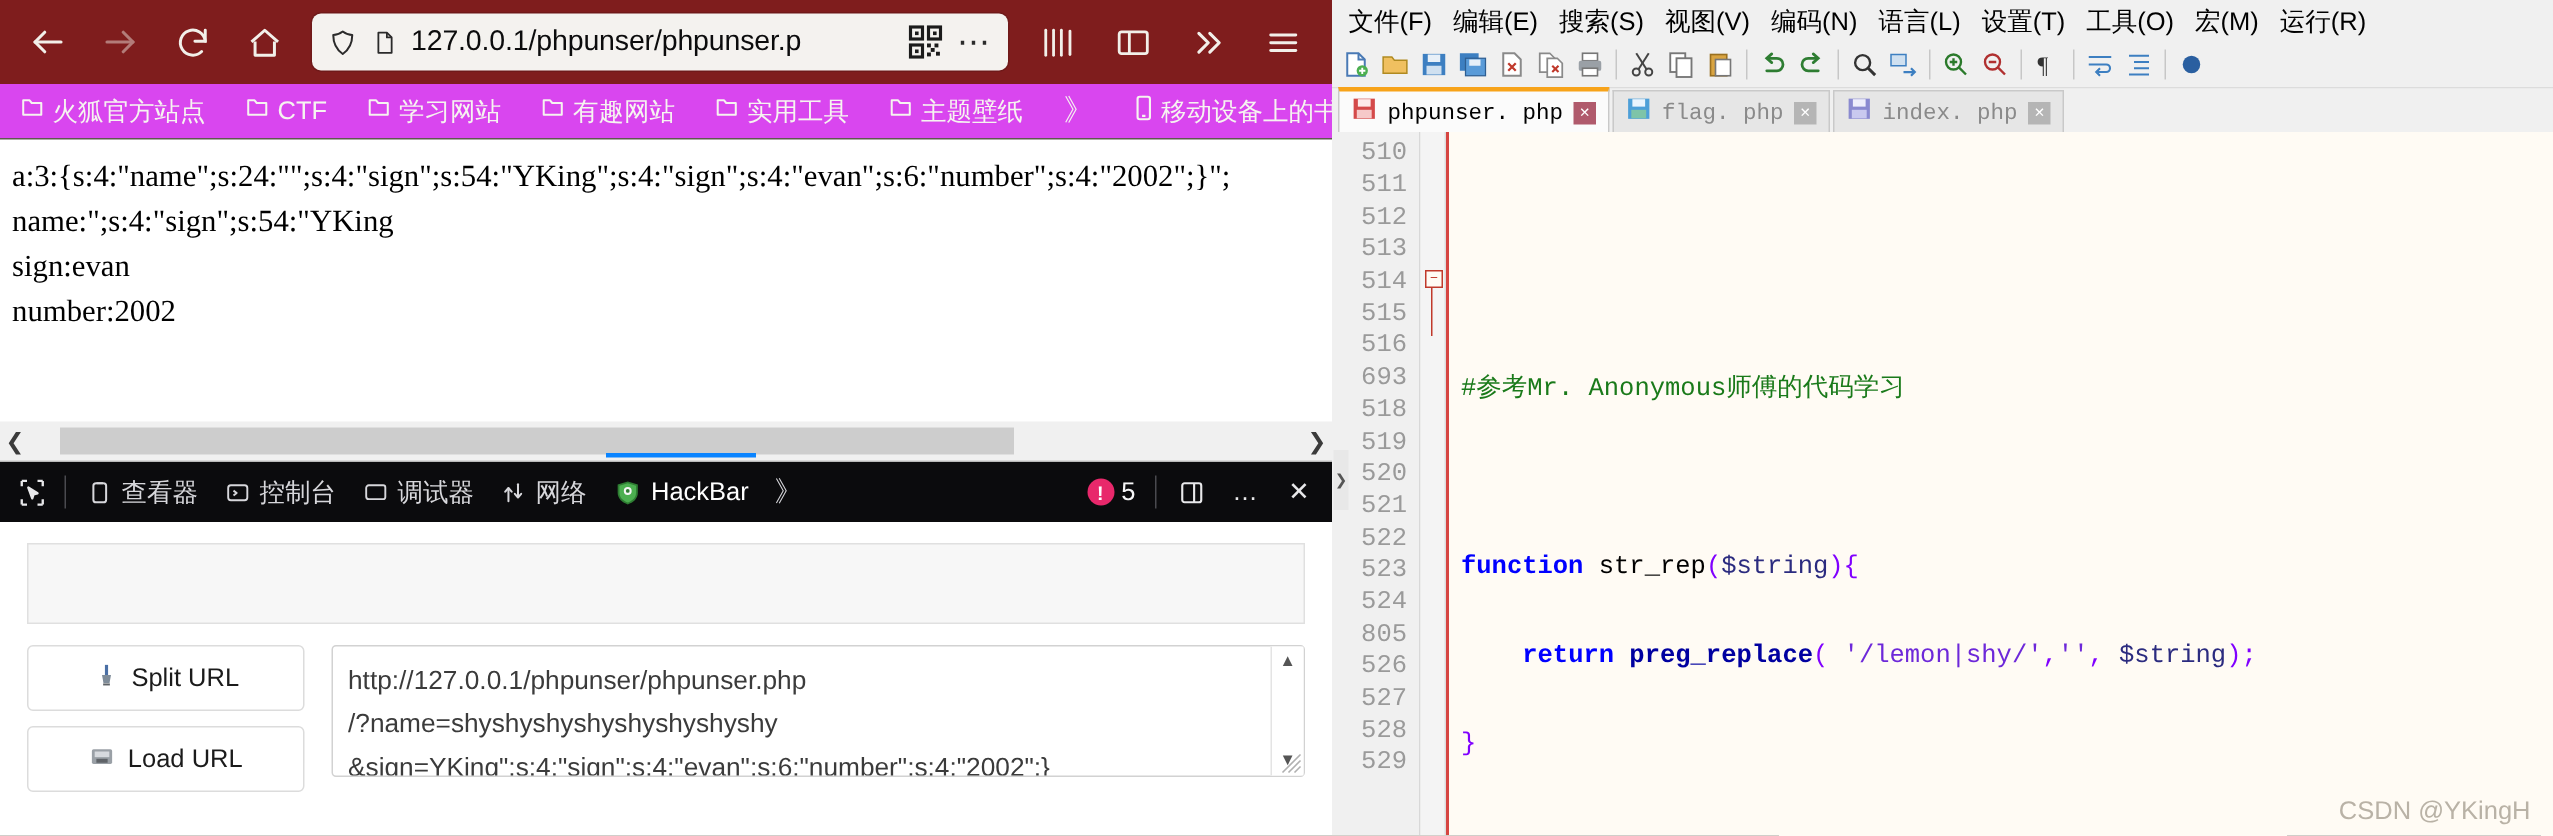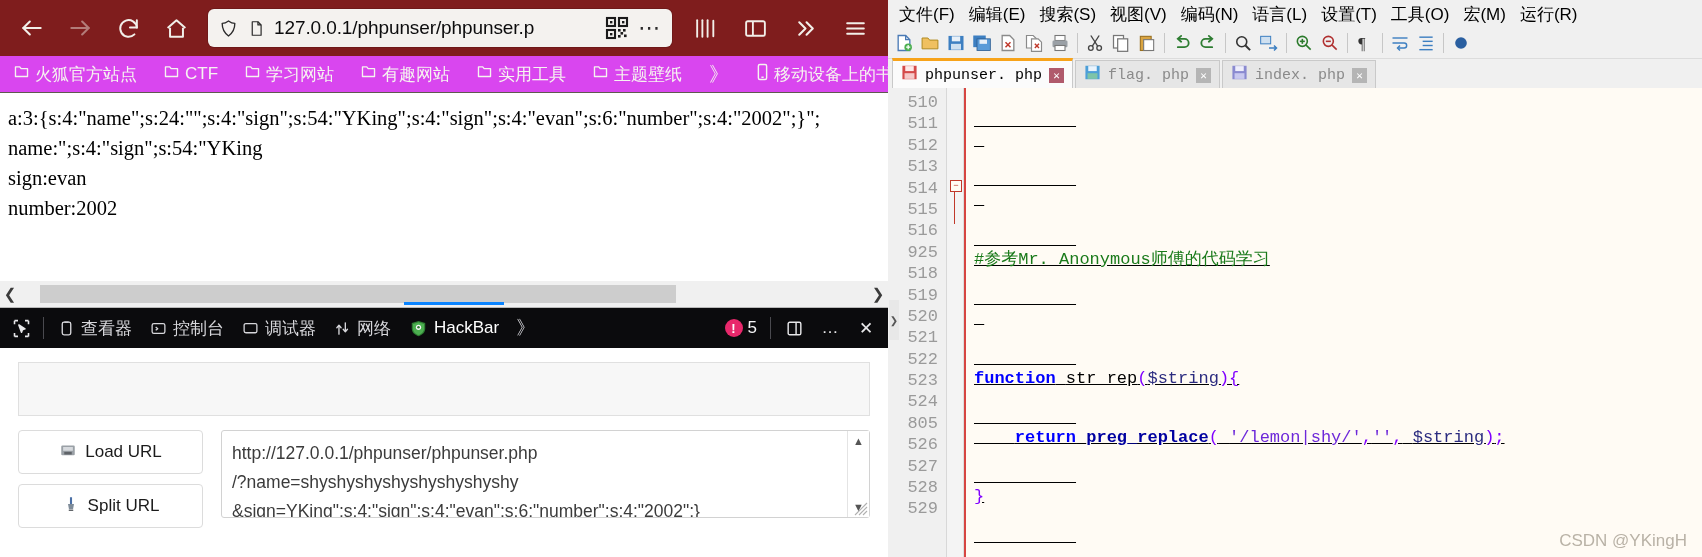--- a/index.html
+++ b/index.html
@@ -147,21 +147,21 @@
   .editor{position:absolute;left:0;top:88px;right:0;bottom:0;background:#fffbf4;display:flex;overflow:hidden;}
   .gutter{
     width:58px;flex:none;background:#f0f0f0;border-right:1px solid #d8d8d8;
     font-family:"Liberation Mono","DejaVu Sans Mono",monospace;font-size:17px;color:#9a9a9a;
     text-align:right;padding-top:4px;
   }
   .gutter div{height:21.4px;line-height:21.4px;padding-right:8px;}
   .fold{width:16px;flex:none;background:#f4f4f4;border-right:1px solid #ddd;padding-top:4px;position:relative;}
   .fold .box{position:absolute;left:3px;width:10px;height:10px;border:1px solid #c0392b;background:#fffbf4;color:#c0392b;font-size:9px;line-height:8px;text-align:center;}
   .fold .bar{position:absolute;left:7px;width:1px;background:#c0392b;}
-  .codewrap{flex:1 1 auto;position:relative;overflow:hidden;text-decoration:underline;}
+  .codewrap{flex:1 1 auto;position:relative;overflow:hidden;}
   .redline{position:absolute;left:0;top:0;bottom:0;width:2px;background:#d64541;}
   .code{
     font-family:"Liberation Mono","DejaVu Sans Mono",monospace;font-size:17px;
     padding:4px 0 0 10px;white-space:pre;color:#000;
   }
   .code div{height:21.4px;line-height:21.4px;}
   .k-kw{color:#0000ff;font-weight:bold;}
   .k-fn{color:#0000a0;font-weight:bold;}
   .k-var{color:#2b2b7f;}
   .k-str{color:#6d28d9;}
@@ -411,36 +411,36 @@
         <div class="dt-icobtn">✕</div>
       </div>
 
       <div class="hackbar">
         <div class="hb-top"></div>
         <div class="hb-row">
           <div class="hb-btns">
             <div class="hb-btn">
               <span>
                 <svg width="18" height="18" viewBox="0 0 24 24">
+                    <rect x="10.6" y="3" width="2.8" height="9" fill="#4a6fa5"></rect>
+                    <path d="M8 12h8l-1.3 7H9.3z" fill="#7f8c99"></path>
+                    <rect x="9" y="19.5" width="6" height="1.8" fill="#5f6368"></rect>
+                  </svg>
+              </span>
+              <span>Split URL</span>
+            </div>
+            <div class="hb-btn">
+              <span>
+                <svg width="18" height="18" viewBox="0 0 24 24">
                     <rect x="3" y="6" width="18" height="13" rx="1.5" fill="#9aa0a6"></rect>
                     <rect x="5.5" y="8" width="13" height="5" fill="#d7dade"></rect>
                     <rect x="7" y="14.5" width="10" height="3.5" fill="#5f6368"></rect>
                   </svg>
               </span>
               <span>Load URL</span>
-            </div>
-            <div class="hb-btn">
-              <span>
-                <svg width="18" height="18" viewBox="0 0 24 24">
-                    <rect x="10.6" y="3" width="2.8" height="9" fill="#4a6fa5"></rect>
-                    <path d="M8 12h8l-1.3 7H9.3z" fill="#7f8c99"></path>
-                    <rect x="9" y="19.5" width="6" height="1.8" fill="#5f6368"></rect>
-                  </svg>
-              </span>
-              <span>Split URL</span>
             </div>
           </div>
           <div class="hb-area-wrap">
             <div class="hb-area">http://127.0.0.1/phpunser/phpunser.php
 /?name=shyshyshyshyshyshyshyshy
 &amp;sign=YKing";s:4:"sign";s:4:"evan";s:6:"number";s:4:"2002";}</div>
             <div class="hb-sb">
               <div class="a">▲</div>
               <div class="a bot">▼</div>
             </div>
@@ -645,21 +645,21 @@
 
     <div class="editor">
       <div class="gutter">
         <div>510</div>
         <div>511</div>
         <div>512</div>
         <div>513</div>
         <div>514</div>
         <div>515</div>
         <div>516</div>
-        <div>925</div>
+        <div>693</div>
         <div>518</div>
         <div>519</div>
         <div>520</div>
         <div>521</div>
         <div>522</div>
         <div>523</div>
         <div>524</div>
         <div>805</div>
         <div>526</div>
         <div>527</div>

